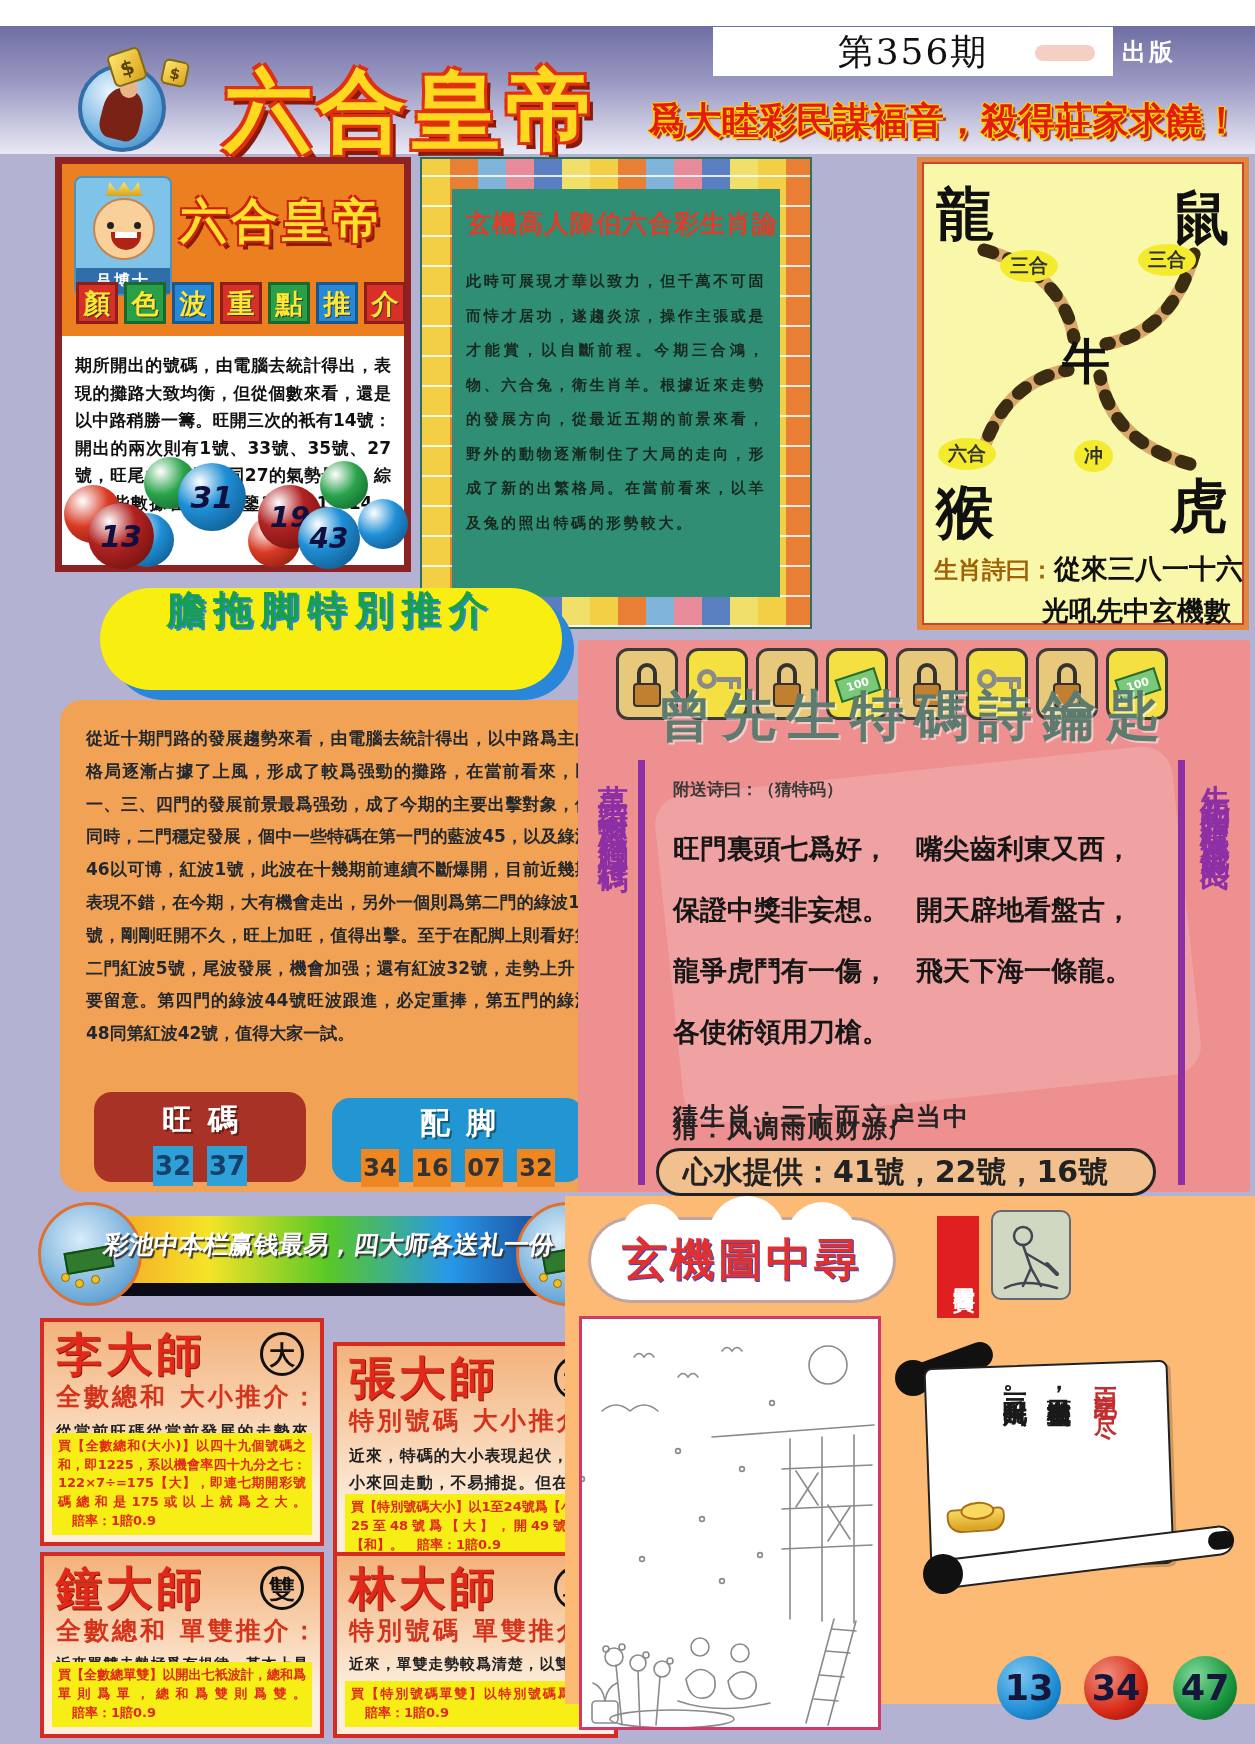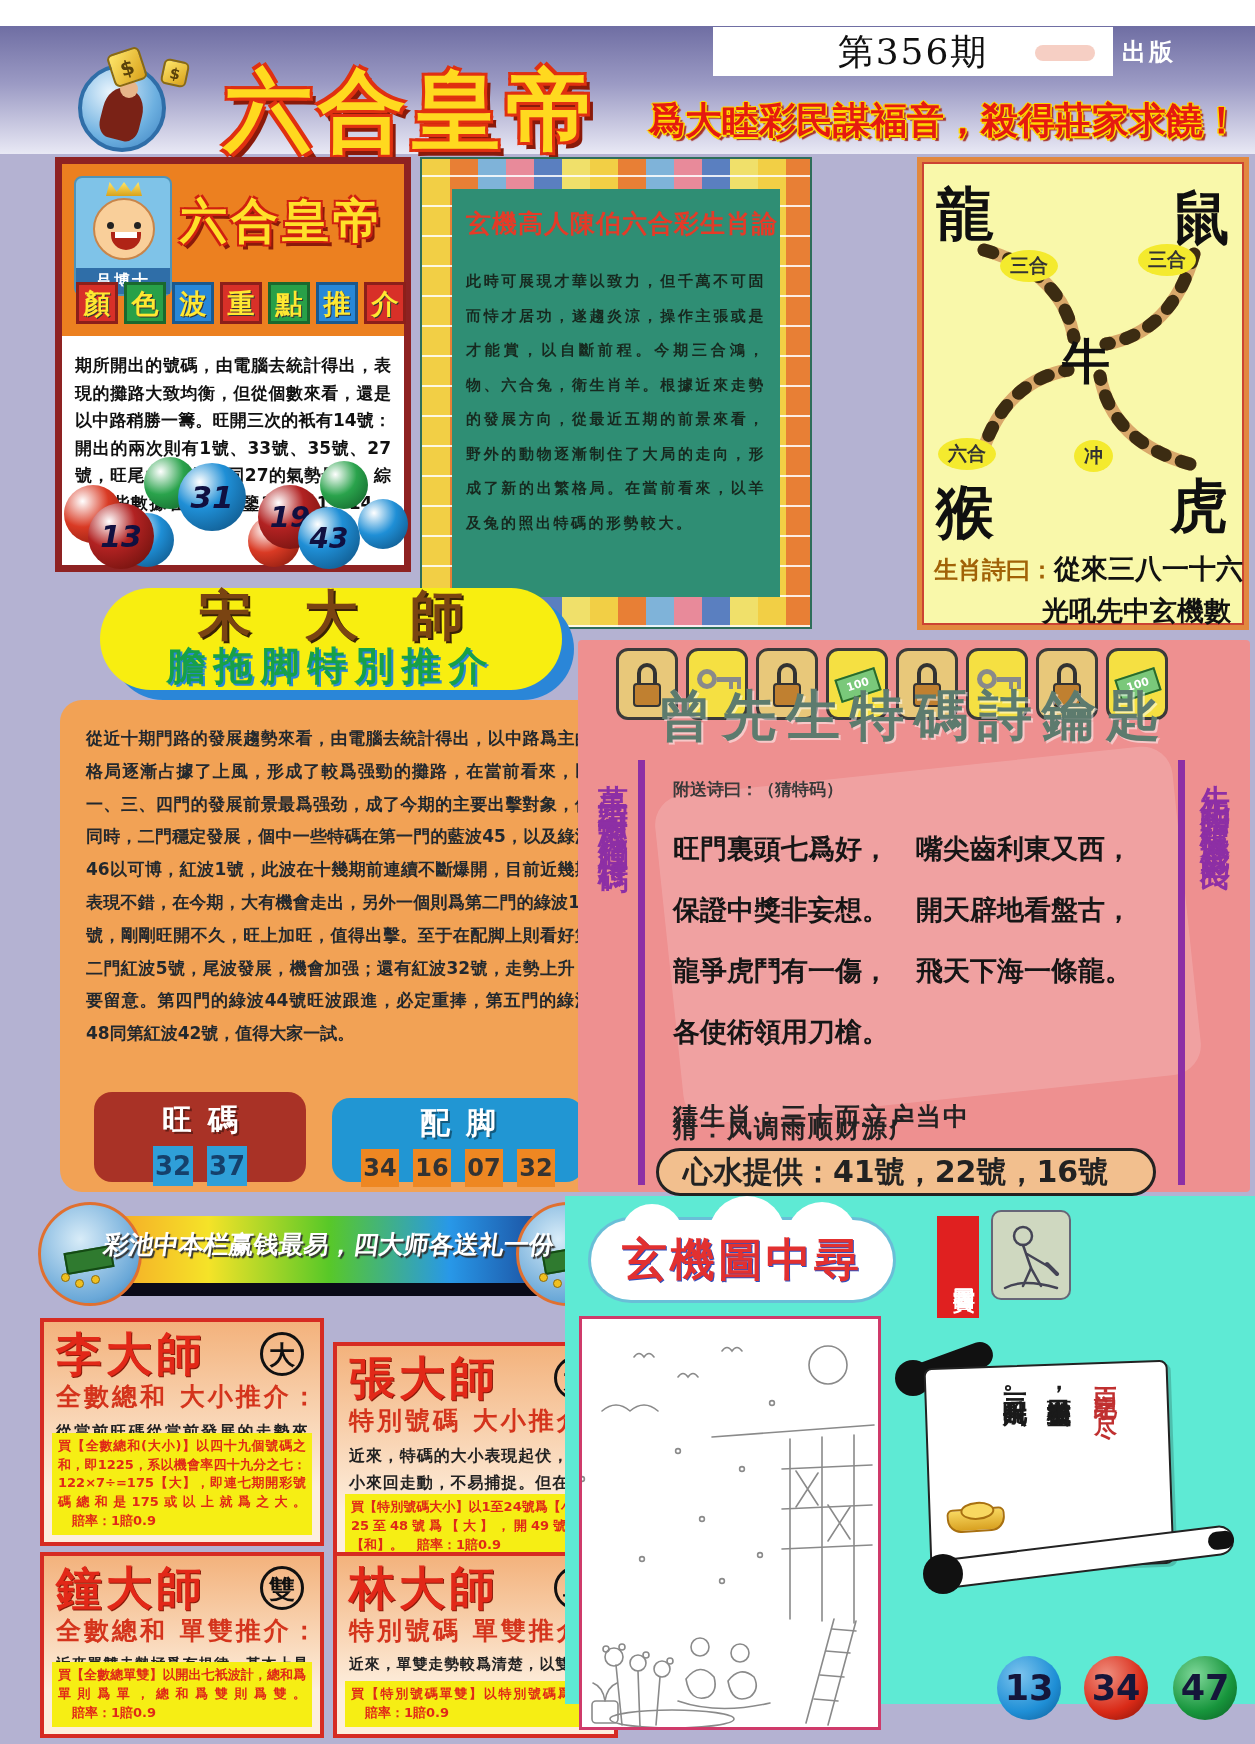--- a/index.html
+++ b/index.html
@@ -138,21 +138,21 @@
   .m-name { font-size:46px; font-weight:bold; color:#e22818; letter-spacing:4px; line-height:1.05; text-shadow:1px 1px 0 #8a1a0a; }
   .m-badge { margin-left:auto; margin-right:4px; width:44px; height:44px; border:3px solid #111; border-radius:50%;
     font-size:26px; font-weight:bold; color:#111; text-align:center; line-height:40px; background:transparent; }
   .m-cat { font-size:25px; font-weight:bold; color:#d4341c; letter-spacing:3px; margin-top:2px; white-space:nowrap; }
   .m-body { font-size:16px; font-weight:bold; color:#222; line-height:1.7; margin-top:5px; text-align:justify; }
   .m-note { position:absolute; left:8px; right:8px; bottom:7px; background:#f6ee14; color:#e02818; font-size:13px; font-weight:bold;
     line-height:1.45; padding:4px 6px; text-align:justify; }
   .m-odds { margin-left:14px; white-space:nowrap; }
 
   
-  #mystery { position:absolute; left:565px; top:1196px; width:690px; height:508px; background:#5eead4;padding-left:40px; }
+  #mystery { position:absolute; left:565px; top:1196px; width:690px; height:508px; background:#fdba74;padding-left:40px; }
   .cloud { position:absolute; left:26px; top:24px; width:302px; height:80px; background:#fff; border-radius:44px;
     box-shadow:0 0 0 3px rgba(120,140,220,.45); text-align:center; }
   .cloud::before { content:""; position:absolute; left:30px; top:-16px; width:62px; height:62px; background:#fff; border-radius:50%; }
   .cloud::after { content:""; position:absolute; right:36px; top:-18px; width:70px; height:70px; background:#fff; border-radius:50%; }
   .cloud-bump { position:absolute; left:118px; top:-24px; width:76px; height:76px; background:#fff; border-radius:50%; }
   .cloud-text { position:relative; z-index:2; font-size:45px; font-weight:bold; color:#e23030; line-height:80px; letter-spacing:3px;
     text-shadow:1px 1px 0 #3050c0; }
   .treasure-label { position:absolute; left:372px; top:20px; width:42px; height:102px; background:#e02020; color:#fff;
     font-size:22px; font-weight:bold; text-align:center; padding-top:8px; }
   .digger-tile { position:absolute; left:426px; top:14px; width:80px; height:90px; background:#cfd8c0; border:2px solid #667; border-radius:10px; }
@@ -282,21 +282,20 @@
     <div class="oval" style="left:216px;top:82px;">三合</div>
     <div class="oval" style="left:16px;top:276px;">六合</div>
     <div class="oval" style="left:152px;top:278px;">冲</div>
     <div class="zodiac-poem">
       <div><span class="zp-label">生肖詩曰：</span><span class="zp-text">從來三八一十六</span></div>
       <div class="zp-line2 zp-text">光吼先中玄機數</div>
     </div>
   </div>
 
   <div class="song-bubble">
-    <div class="song-title">宋大師</div>
     <div class="song-sub">膽拖脚特別推介</div>
   </div>
   <div class="song-box">
     <div class="song-body">從近十期門路的發展趨勢來看，由電腦去統計得出，以中路爲主的格局逐漸占據了上風，形成了較爲强勁的攤路，在當前看來，以一、三、四門的發展前景最爲强劲，成了今期的主要出擊對象，但同時，二門穩定發展，個中一些特碼在第一門的藍波45，以及綠波46以可博，紅波1號，此波在十幾期前連續不斷爆開，目前近幾期表現不錯，在今期，大有機會走出，另外一個則爲第二門的綠波15號，剛剛旺開不久，旺上加旺，值得出擊。至于在配脚上則看好第二門紅波5號，尾波發展，機會加强；還有紅波32號，走勢上升，要留意。第四門的綠波44號旺波跟進，必定重捧，第五門的綠波48同第紅波42號，值得大家一試。</div>
     <div class="pill hot-pill">
       <div class="pill-label">旺碼</div>
       <div class="chip-row">
         <div class="chip">32</div>
         <div class="chip">37</div>
       </div>

